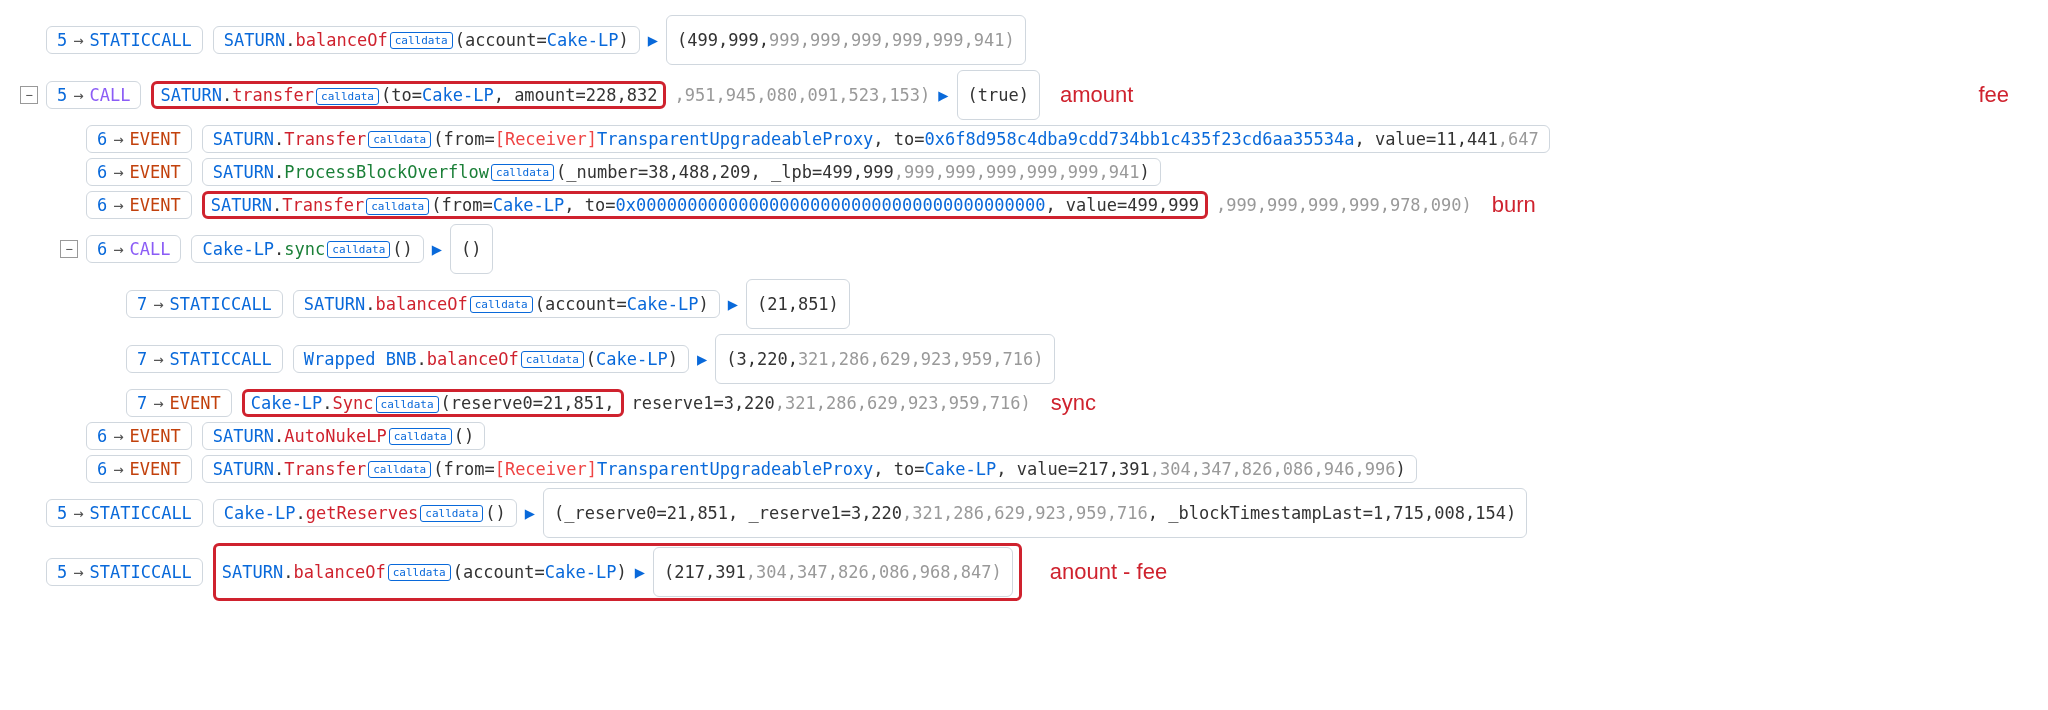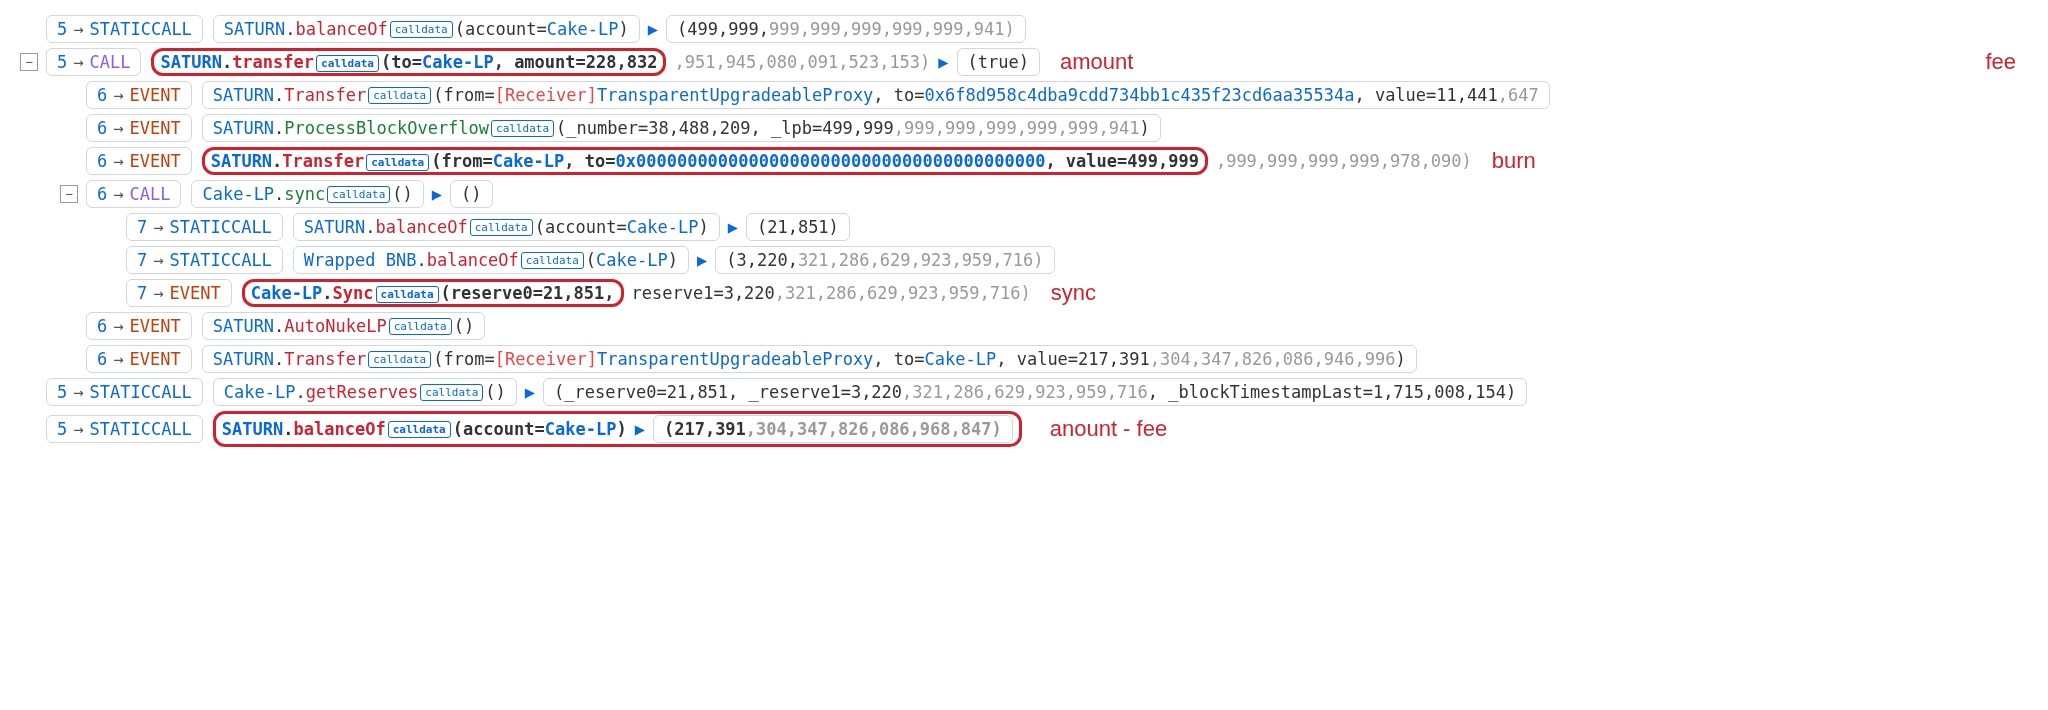--- a/index.html
+++ b/index.html
@@ -76,43 +76,42 @@
     color: #0969da;
     margin: 0 8px;
     cursor: pointer;
     flex-shrink: 0;
   }
   .ret {
     display: inline-flex;
     align-items: center;
     border: 1px solid #d0d7de;
     border-radius: 6px;
-    padding: 3px 10px;
+    padding: 14px 10px;
     flex-shrink: 0;
   }
   .ann {
     color: #cf222e;
     font-size: 22px;
     font-family: -apple-system, BlinkMacSystemFont, "Segoe UI", sans-serif;
     margin-left: 20px;
     flex-shrink: 0;
   }
   .ann-far {
     position: absolute;
-    right: 12px;
+    right: 19px;
   }
   .redbox {
     border: 3px solid #cf222e;
-    border-radius: 12px;
+    border-radius: 6px;
     padding: 1px 6px;
     display: inline-flex;
     align-items: center;
     margin-right: 8px;
     flex-shrink: 0;
-    font-weight: bold;
   }
   .body-pill {
     display: inline-flex;
     align-items: center;
     border: 1px solid #d0d7de;
     border-radius: 6px;
     padding: 3px 10px;
     flex-shrink: 0;
   }
   .tree-space { display:inline-block; width:26px; flex-shrink:0; }

